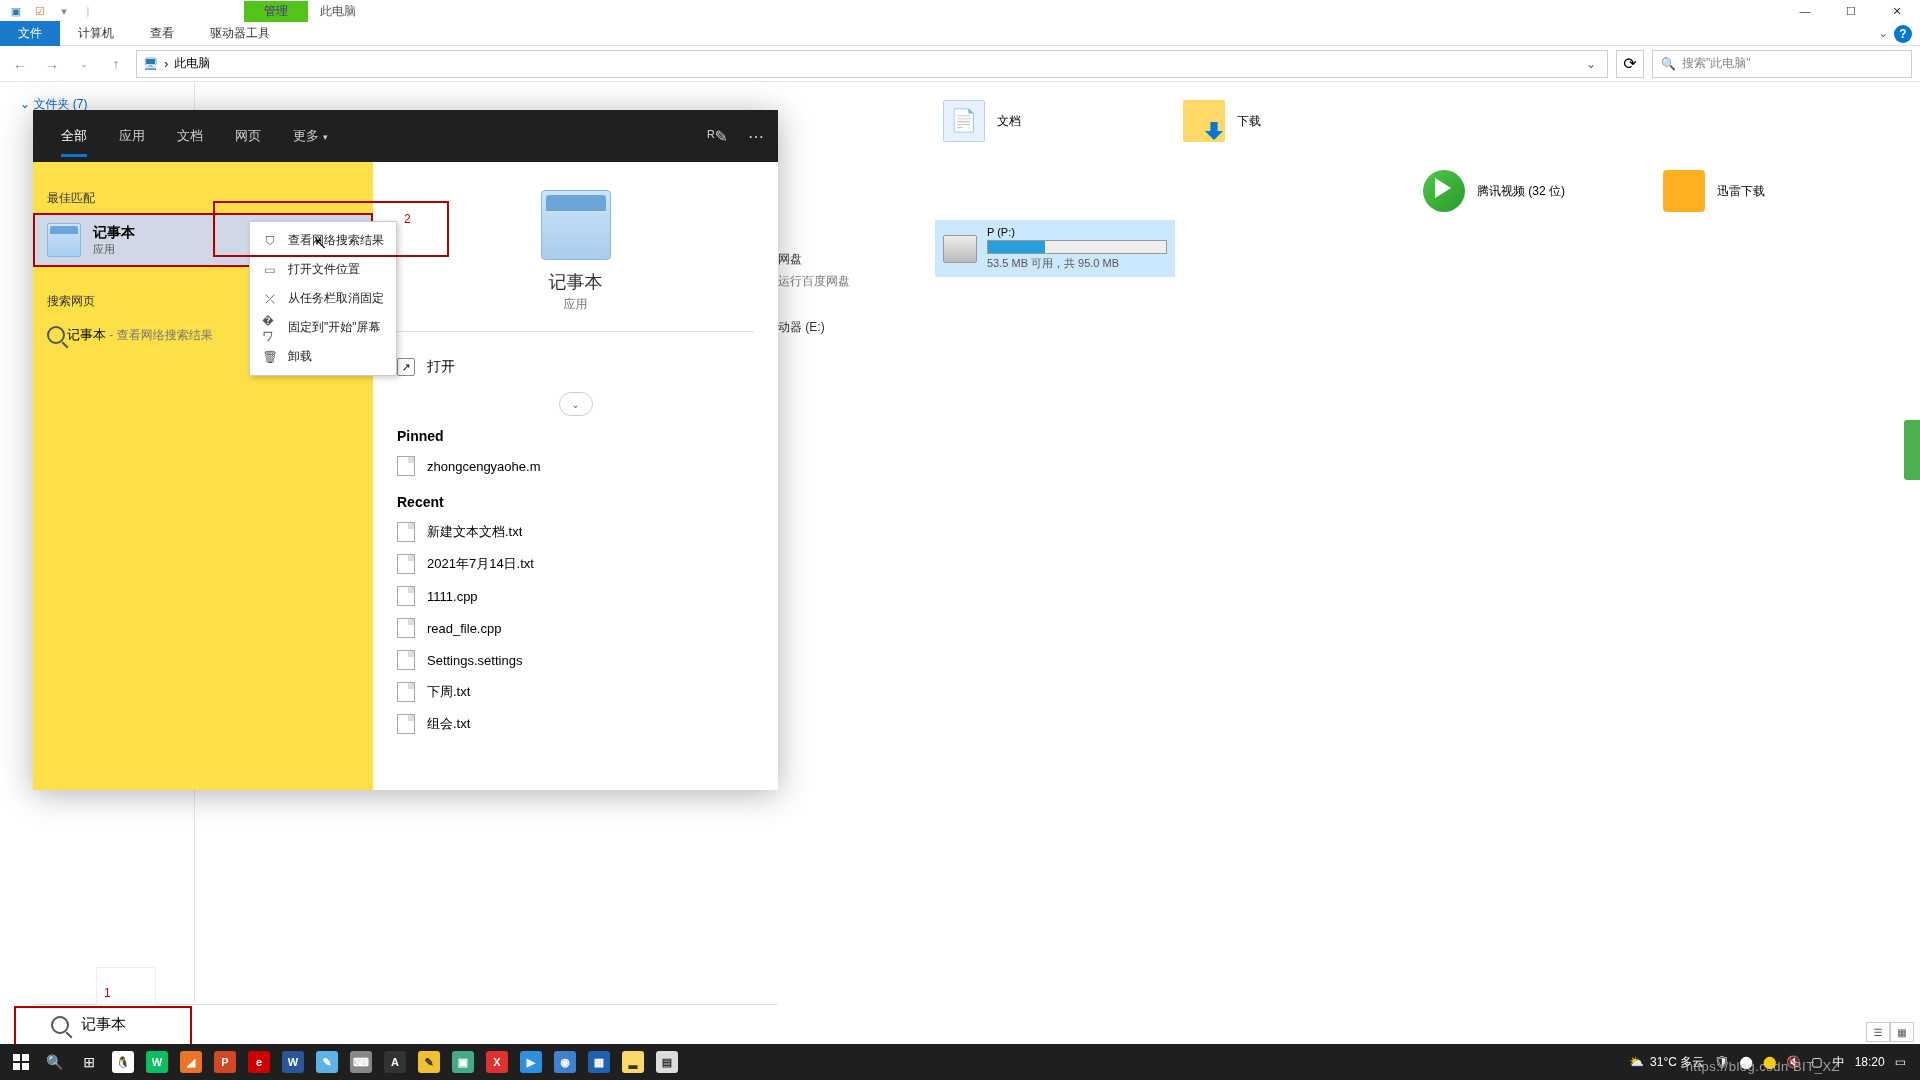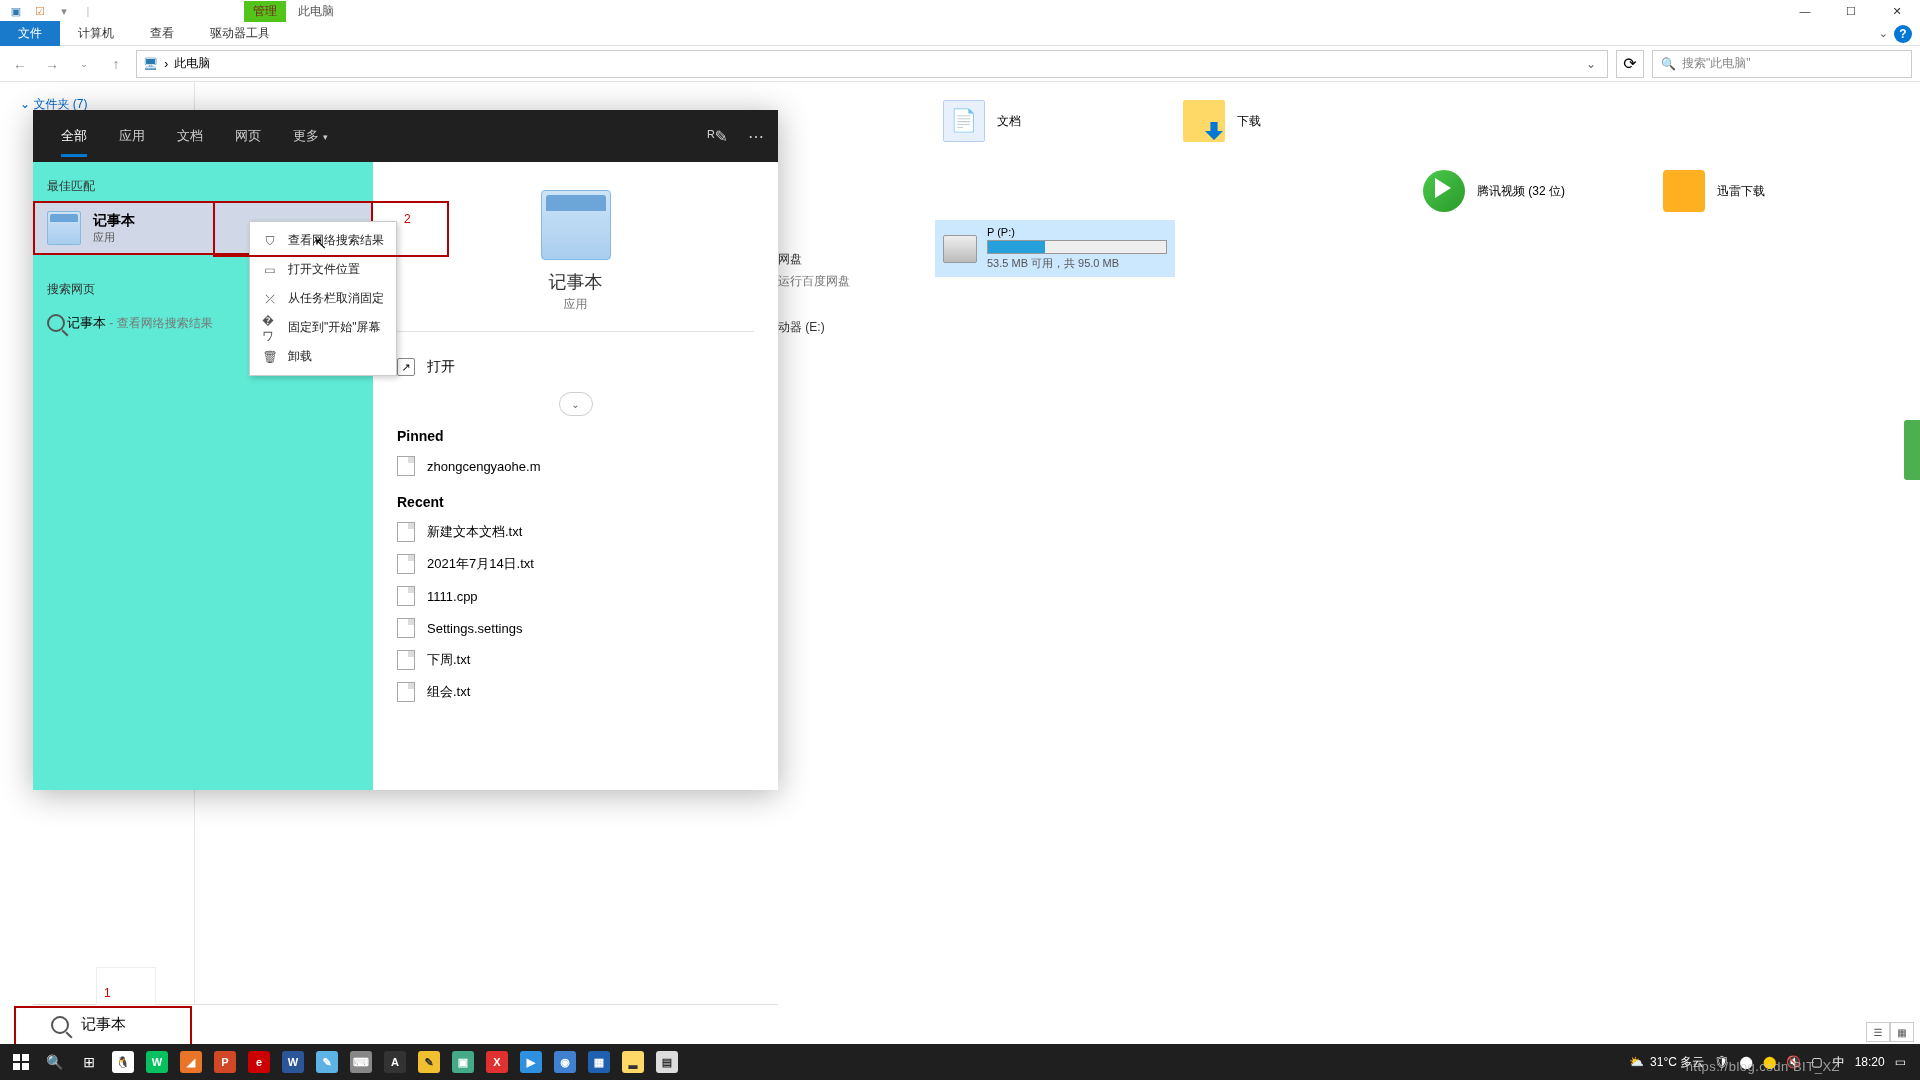--- a/index.html
+++ b/index.html
@@ -3,21 +3,21 @@
 <meta charset="utf-8">
 <style>
 * { margin: 0; padding: 0; box-sizing: border-box; font-family: "Microsoft YaHei", "Segoe UI", sans-serif; }
 body { width: 1920px; height: 1080px; overflow: hidden; background: #fff; position: relative; }
 
 
 .explorer { position: absolute; top: 0; left: 0; right: 0; bottom: 36px; background: #fff; }
 .title-bar { height: 22px; display: flex; align-items: center; background: #fff; }
 .qat { display: flex; align-items: center; gap: 8px; padding: 0 8px; }
 .qat-icon { width: 16px; height: 16px; display: inline-flex; align-items: center; justify-content: center; font-size: 11px; }
-.tab-label { background: #52c41a; color: #7f1d1d; padding: 2px 9px; font-size: 12px; margin-left: 140px; }
+.tab-label { background: #52c41a; color: #4c1d95; padding: 2px 20px; font-size: 12px; margin-left: 140px; }
 .tab-context { padding: 2px 12px; font-size: 12px; color: #555; }
 .win-controls { margin-left: auto; display: flex; }
 .win-btn { width: 46px; height: 22px; display: flex; align-items: center; justify-content: center; font-size: 11px; color: #333; }
 
 .ribbon-tabs { height: 24px; display: flex; align-items: center; background: #fff; border-bottom: 1px solid #e0e0e0; }
 .ribbon-tab { padding: 4px 18px; font-size: 12px; color: #333; }
 .ribbon-tab.active { background: #1979ca; color: #fff; }
 .ribbon-help { margin-left: auto; padding-right: 8px; display:flex; align-items:center; gap:6px; }
 .help-circle { width:18px; height:18px; border-radius:50%; background:#0078d4; color:#fff; display:flex; align-items:center; justify-content:center; font-size:12px; font-weight:bold; }
 
@@ -51,21 +51,21 @@
 
 
 .search-flyout { position: absolute; left: 33px; top: 110px; width: 745px; height: 680px; background: #f5f5f5; box-shadow: 0 4px 30px rgba(0,0,0,0.3); z-index: 50; display: flex; flex-direction: column; }
 .search-tabs { height: 52px; background: #202020; display: flex; align-items: center; padding: 0 14px; gap: 4px; }
 .search-tab { color: #ccc; font-size: 13px; padding: 12px 14px; position:relative; }
 .search-tab.active { color: #fff; }
 .search-tab.active::after { content:''; position:absolute; bottom:0; left:14px; right:14px; height:3px; background:#0078d4; }
 .search-tab .chev { font-size:9px; margin-left:4px; }
 .search-tabs-right { margin-left: auto; display: flex; gap: 20px; align-items: center; color:#ccc; }
 .search-body { flex: 1; display: flex; background: #e8e8e8; }
-.search-left { width: 340px; background: #5eead4; padding-top: 10px; }
+.search-left { width: 340px; background: #fde047; padding-top: 22px; }
 .sect-label { font-size: 12px; padding: 6px 14px; color: #333; }
 .best-match { display: flex; align-items: center; gap: 12px; padding: 8px 14px; background: #d0d8e8; margin: 2px 4px 4px 0; }
 .best-match.boxed { border: 2px solid #b00000; margin: 0 0 4px 0; padding: 8px 12px; }
 .app-icon-sm { width: 34px; height: 34px; background: linear-gradient(#cde4f7,#a9cdef); border: 1px solid #88b8e0; border-radius: 2px; position: relative; }
 .app-icon-sm::before { content:''; position:absolute; top:2px; left:2px; right:2px; height:8px; background:#6ca6d9; border-radius:2px 2px 0 0; }
 .bm-text .t { font-weight: 600; font-size: 14px; }
 .bm-text .s { font-size: 11px; color: #555; }
 .web-row { display:flex; align-items:center; gap:2px; padding: 10px 14px; font-size: 13px; }
 .mag { width:18px; height:18px; border:2px solid #555; border-radius:50%; position:relative; }
 .mag::after { content:''; position:absolute; width:8px; height:2px; background:#555; bottom:-4px; right:-6px; transform:rotate(45deg);}
@@ -263,20 +263,24 @@
       <div class="file-row">
           <div class="file-icon"></div>
           <span>2021年7月14日.txt</span>
         </div>
       <div class="file-row">
           <div class="file-icon"></div>
           <span>1111.cpp</span>
         </div>
       <div class="file-row">
           <div class="file-icon"></div>
+          <span>read_file.cpp</span>
+        </div>
+      <div class="file-row">
+          <div class="file-icon"></div>
           <span>Settings.settings</span>
         </div>
       <div class="file-row">
           <div class="file-icon"></div>
           <span>下周.txt</span>
         </div>
       <div class="file-row">
           <div class="file-icon"></div>
           <span>组会.txt</span>
         </div>

